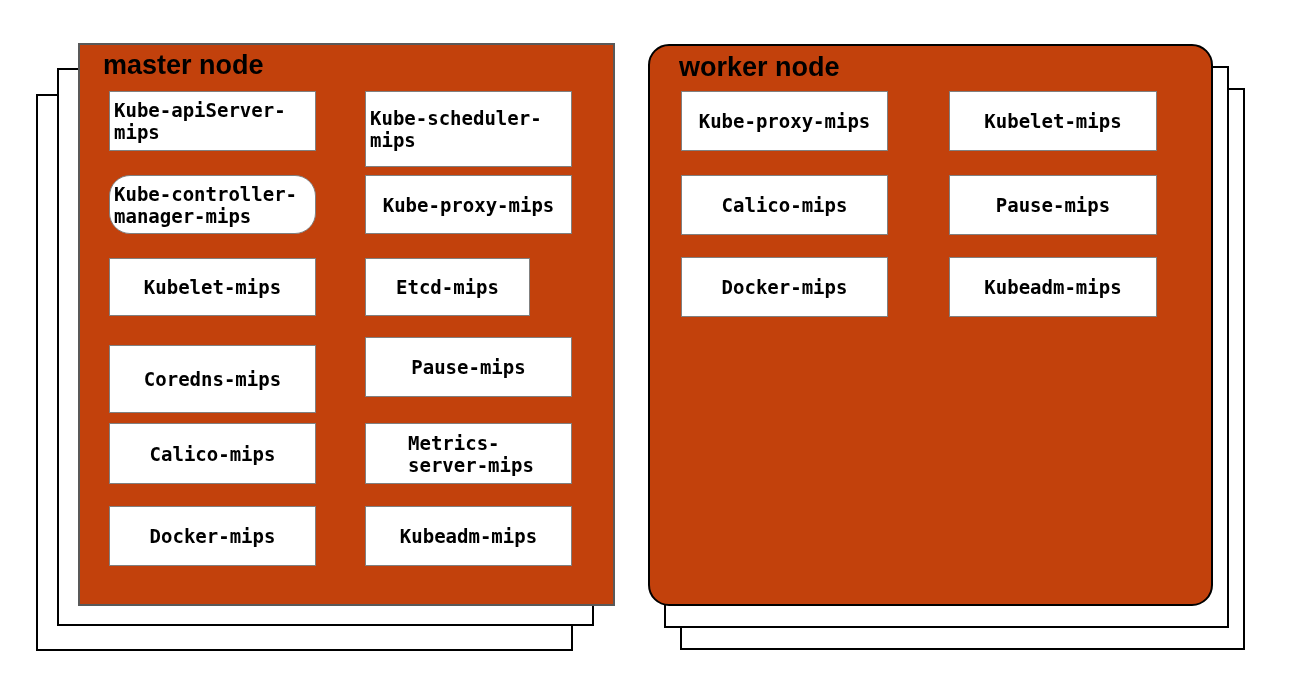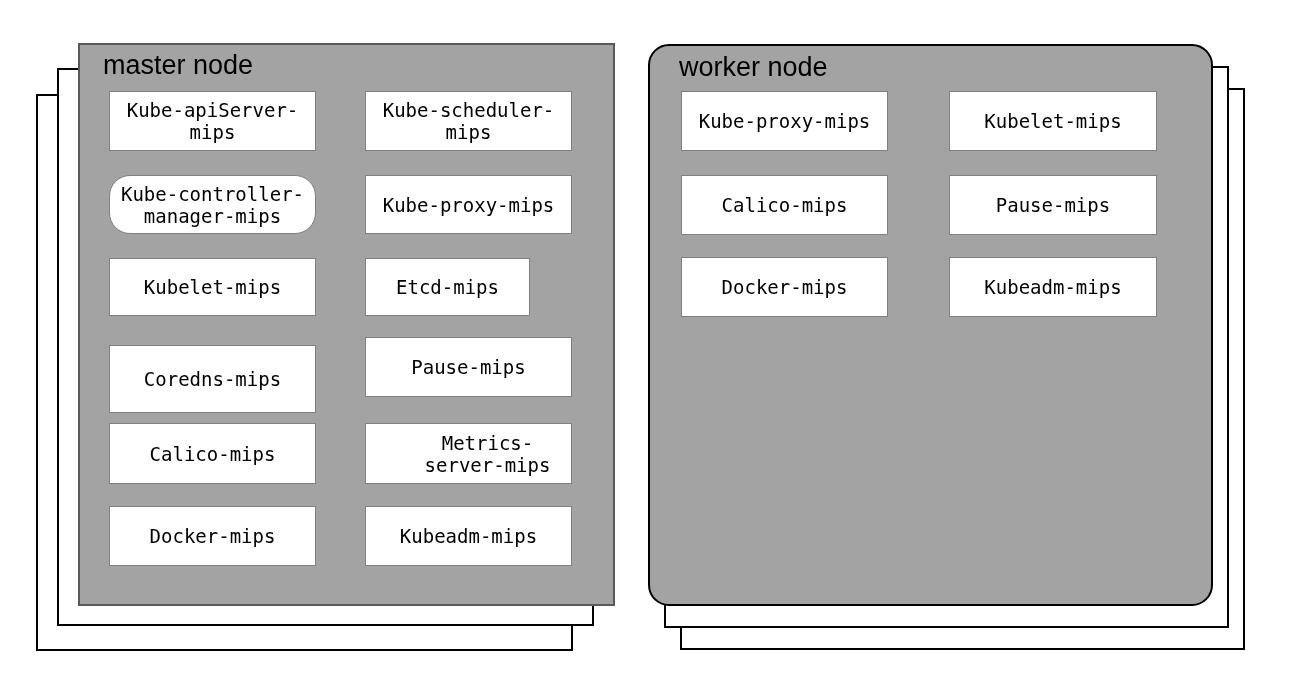--- a/index.html
+++ b/index.html
@@ -18,43 +18,43 @@
   
   .layer {
     position: absolute;
     background: #ffffff;
     border: 2px solid var(--stack-border, #000000);
     box-sizing: border-box;
   }
   
   .panel {
     position: absolute;
-    background: #a3a3a3;
+    background: #c2410c;
     box-sizing: border-box;
+    font-weight: bold;
   }
   .panel.master { border: 2px solid var(--master-border, #595959); }
   .panel.worker { border: 2px solid var(--stack-border, #000000); }
 
   .node-title {
     position: absolute;
     font-size: 27px;
     line-height: 30px;
     color: var(--text, #000000);
     white-space: nowrap;
   }
 
   .component-box {
     position: absolute;
     box-sizing: border-box;
     border: 1px solid var(--comp-border, #808080);
     background: #ffffff;
     display: flex;
     align-items: center;
     justify-content: center;
-    text-align: center;
     padding: 0 4px;
     font-family: "DejaVu Sans Mono", monospace;
     font-size: 19px;
     line-height: 22px;
     color: var(--text, #000000);
   }
 
   
   #master-back   { left: 36px;  top: 94px; width: 537px; height: 557px; }
   #master-middle { left: 57px;  top: 68px; width: 537px; height: 558px; }
@@ -74,21 +74,21 @@
 
   <div>
     <div class="layer" id="master-back"></div>
     <div class="layer" id="master-middle"></div>
     <div class="panel master" id="master-front">
       <div class="node-title" id="master-title">master node</div>
       <div>
           <div class="component-box" style="left: 29px; top: 46px; width: 207px; height: 60px;">
             <span>Kube-apiServer-mips</span>
           </div>
-          <div class="component-box" style="left: 285px; top: 46px; width: 207px; height: 60px;">
+          <div class="component-box" style="left: 285px; top: 46px; width: 207px; height: 76px;">
             <span>Kube-scheduler-mips</span>
           </div>
           <div class="component-box" style="left: 29px; top: 130px; width: 207px; height: 59px; border-radius: 21px;">
             <span>Kube-controller-manager-mips</span>
           </div>
           <div class="component-box" style="left: 285px; top: 130px; width: 207px; height: 59px;">
             <span>Kube-proxy-mips</span>
           </div>
           <div class="component-box" style="left: 29px; top: 213px; width: 207px; height: 58px;">
             <span>Kubelet-mips</span>

